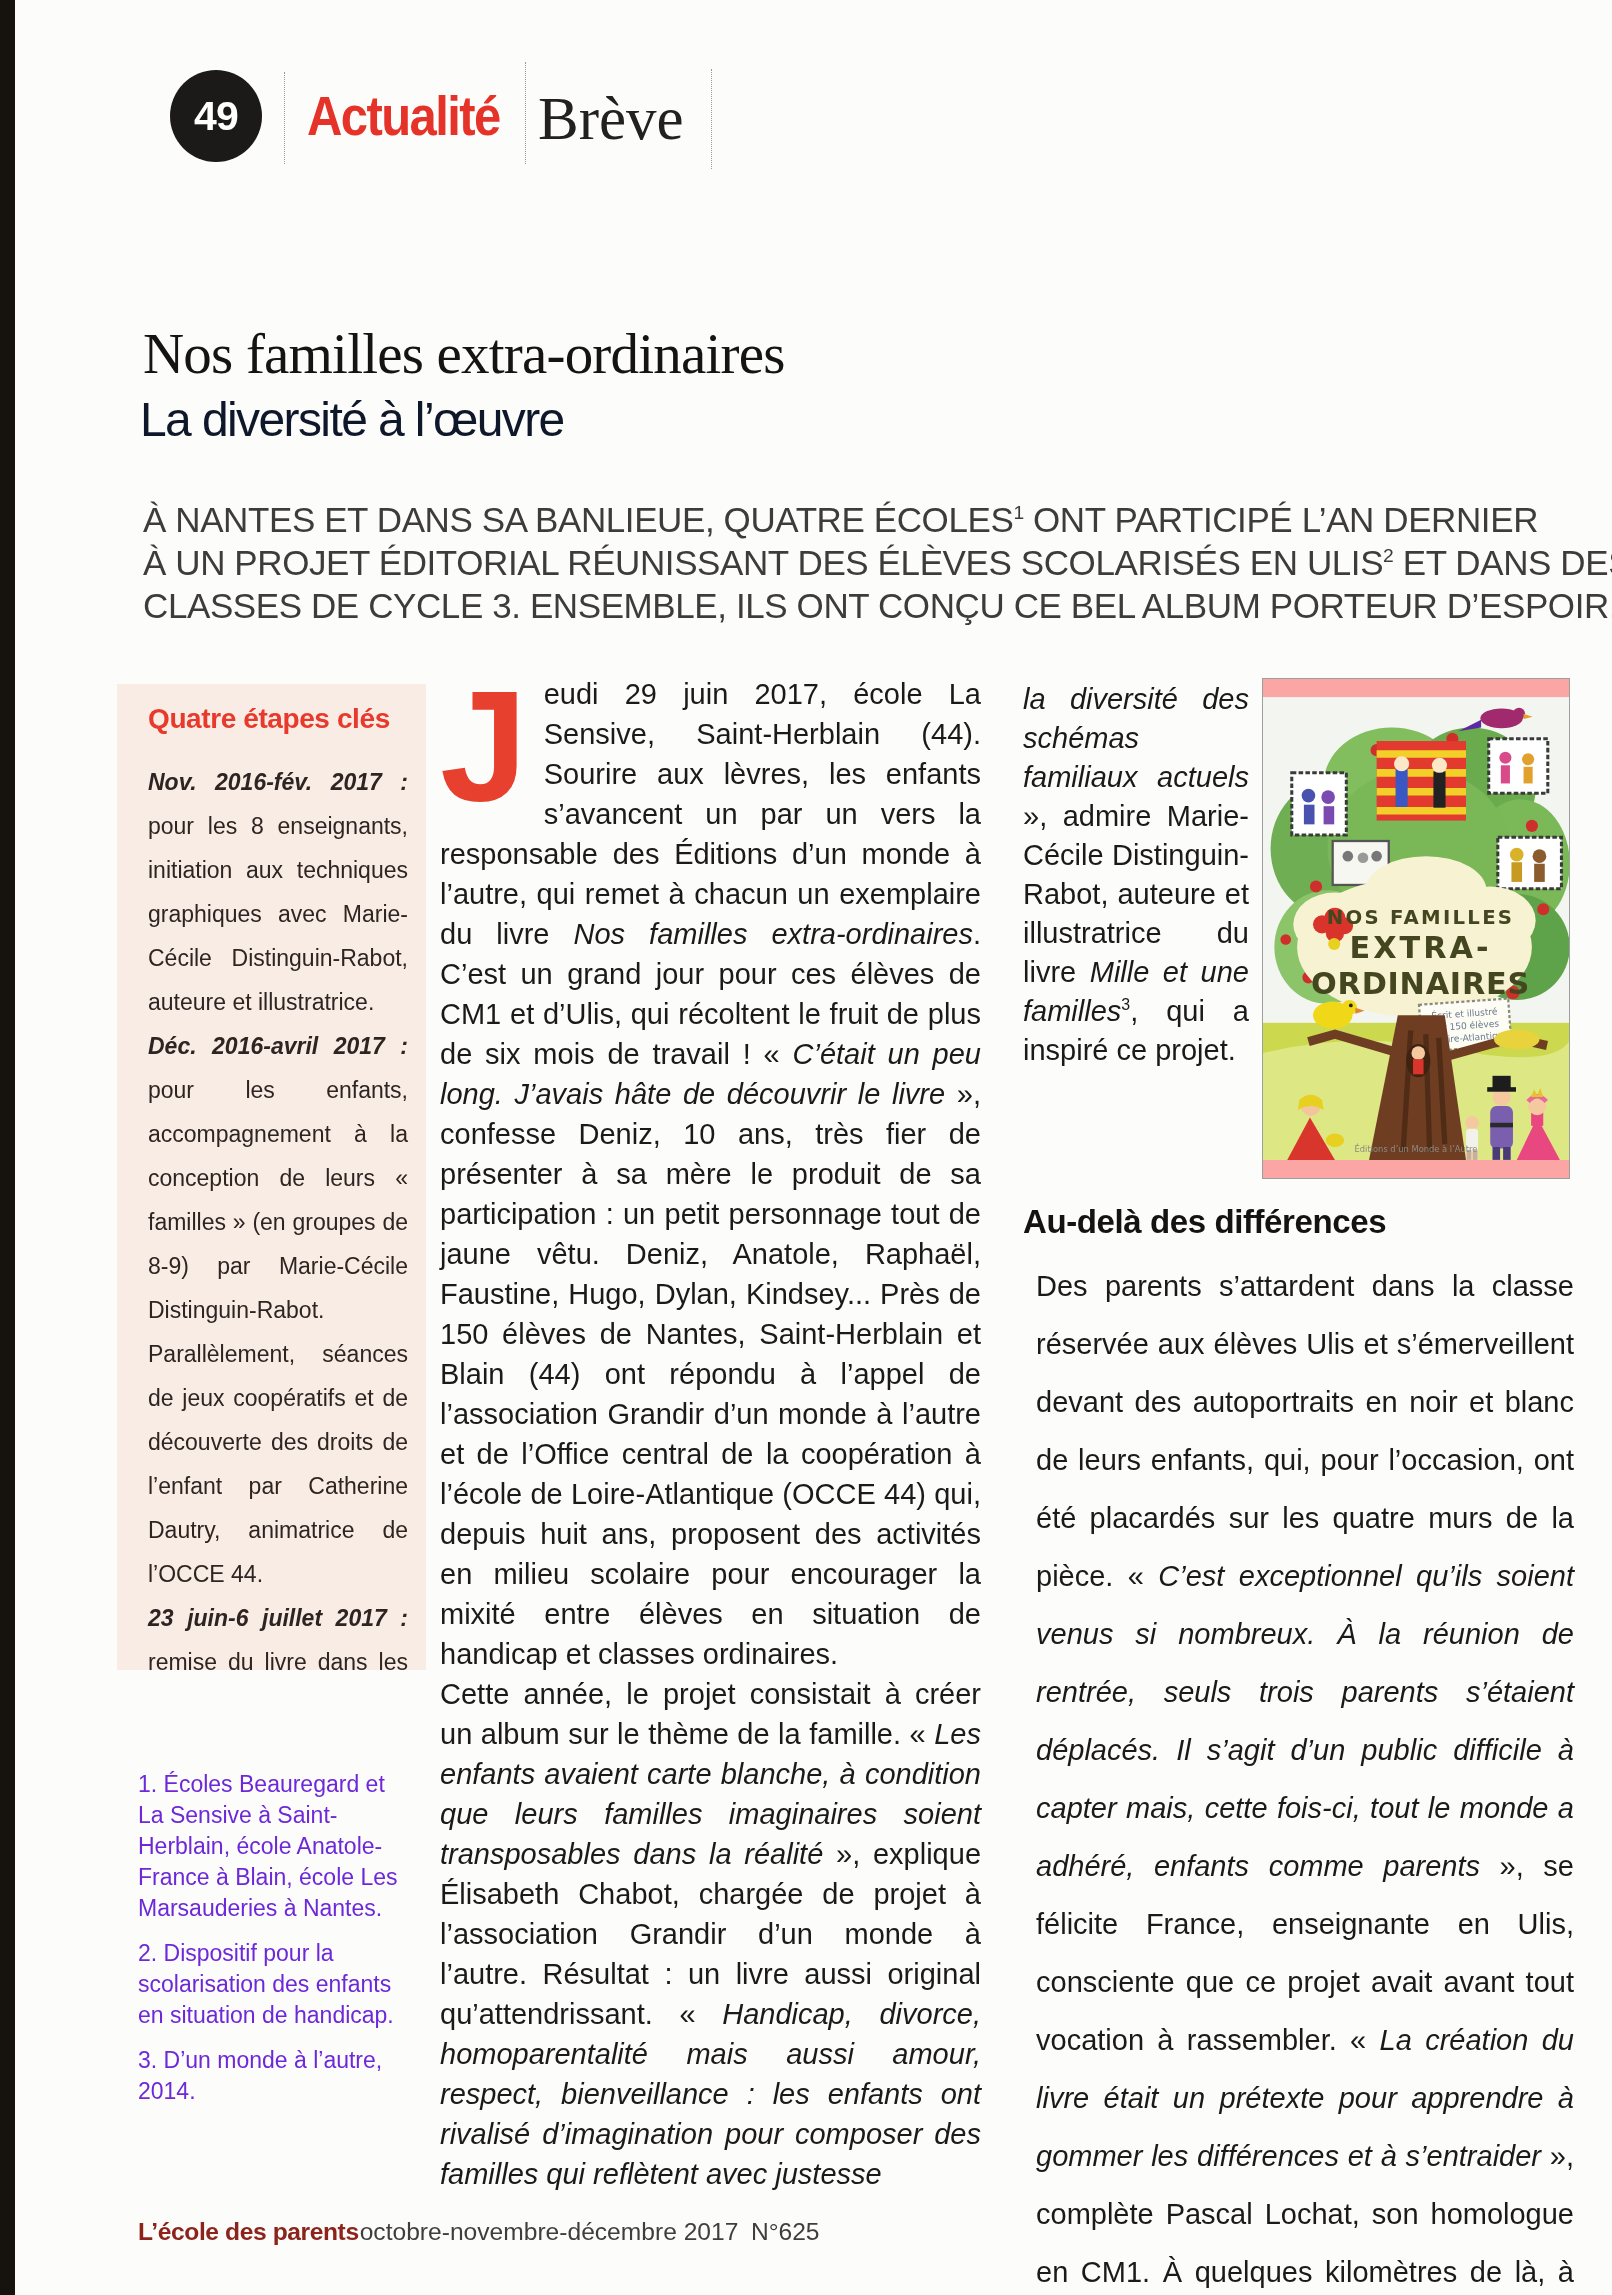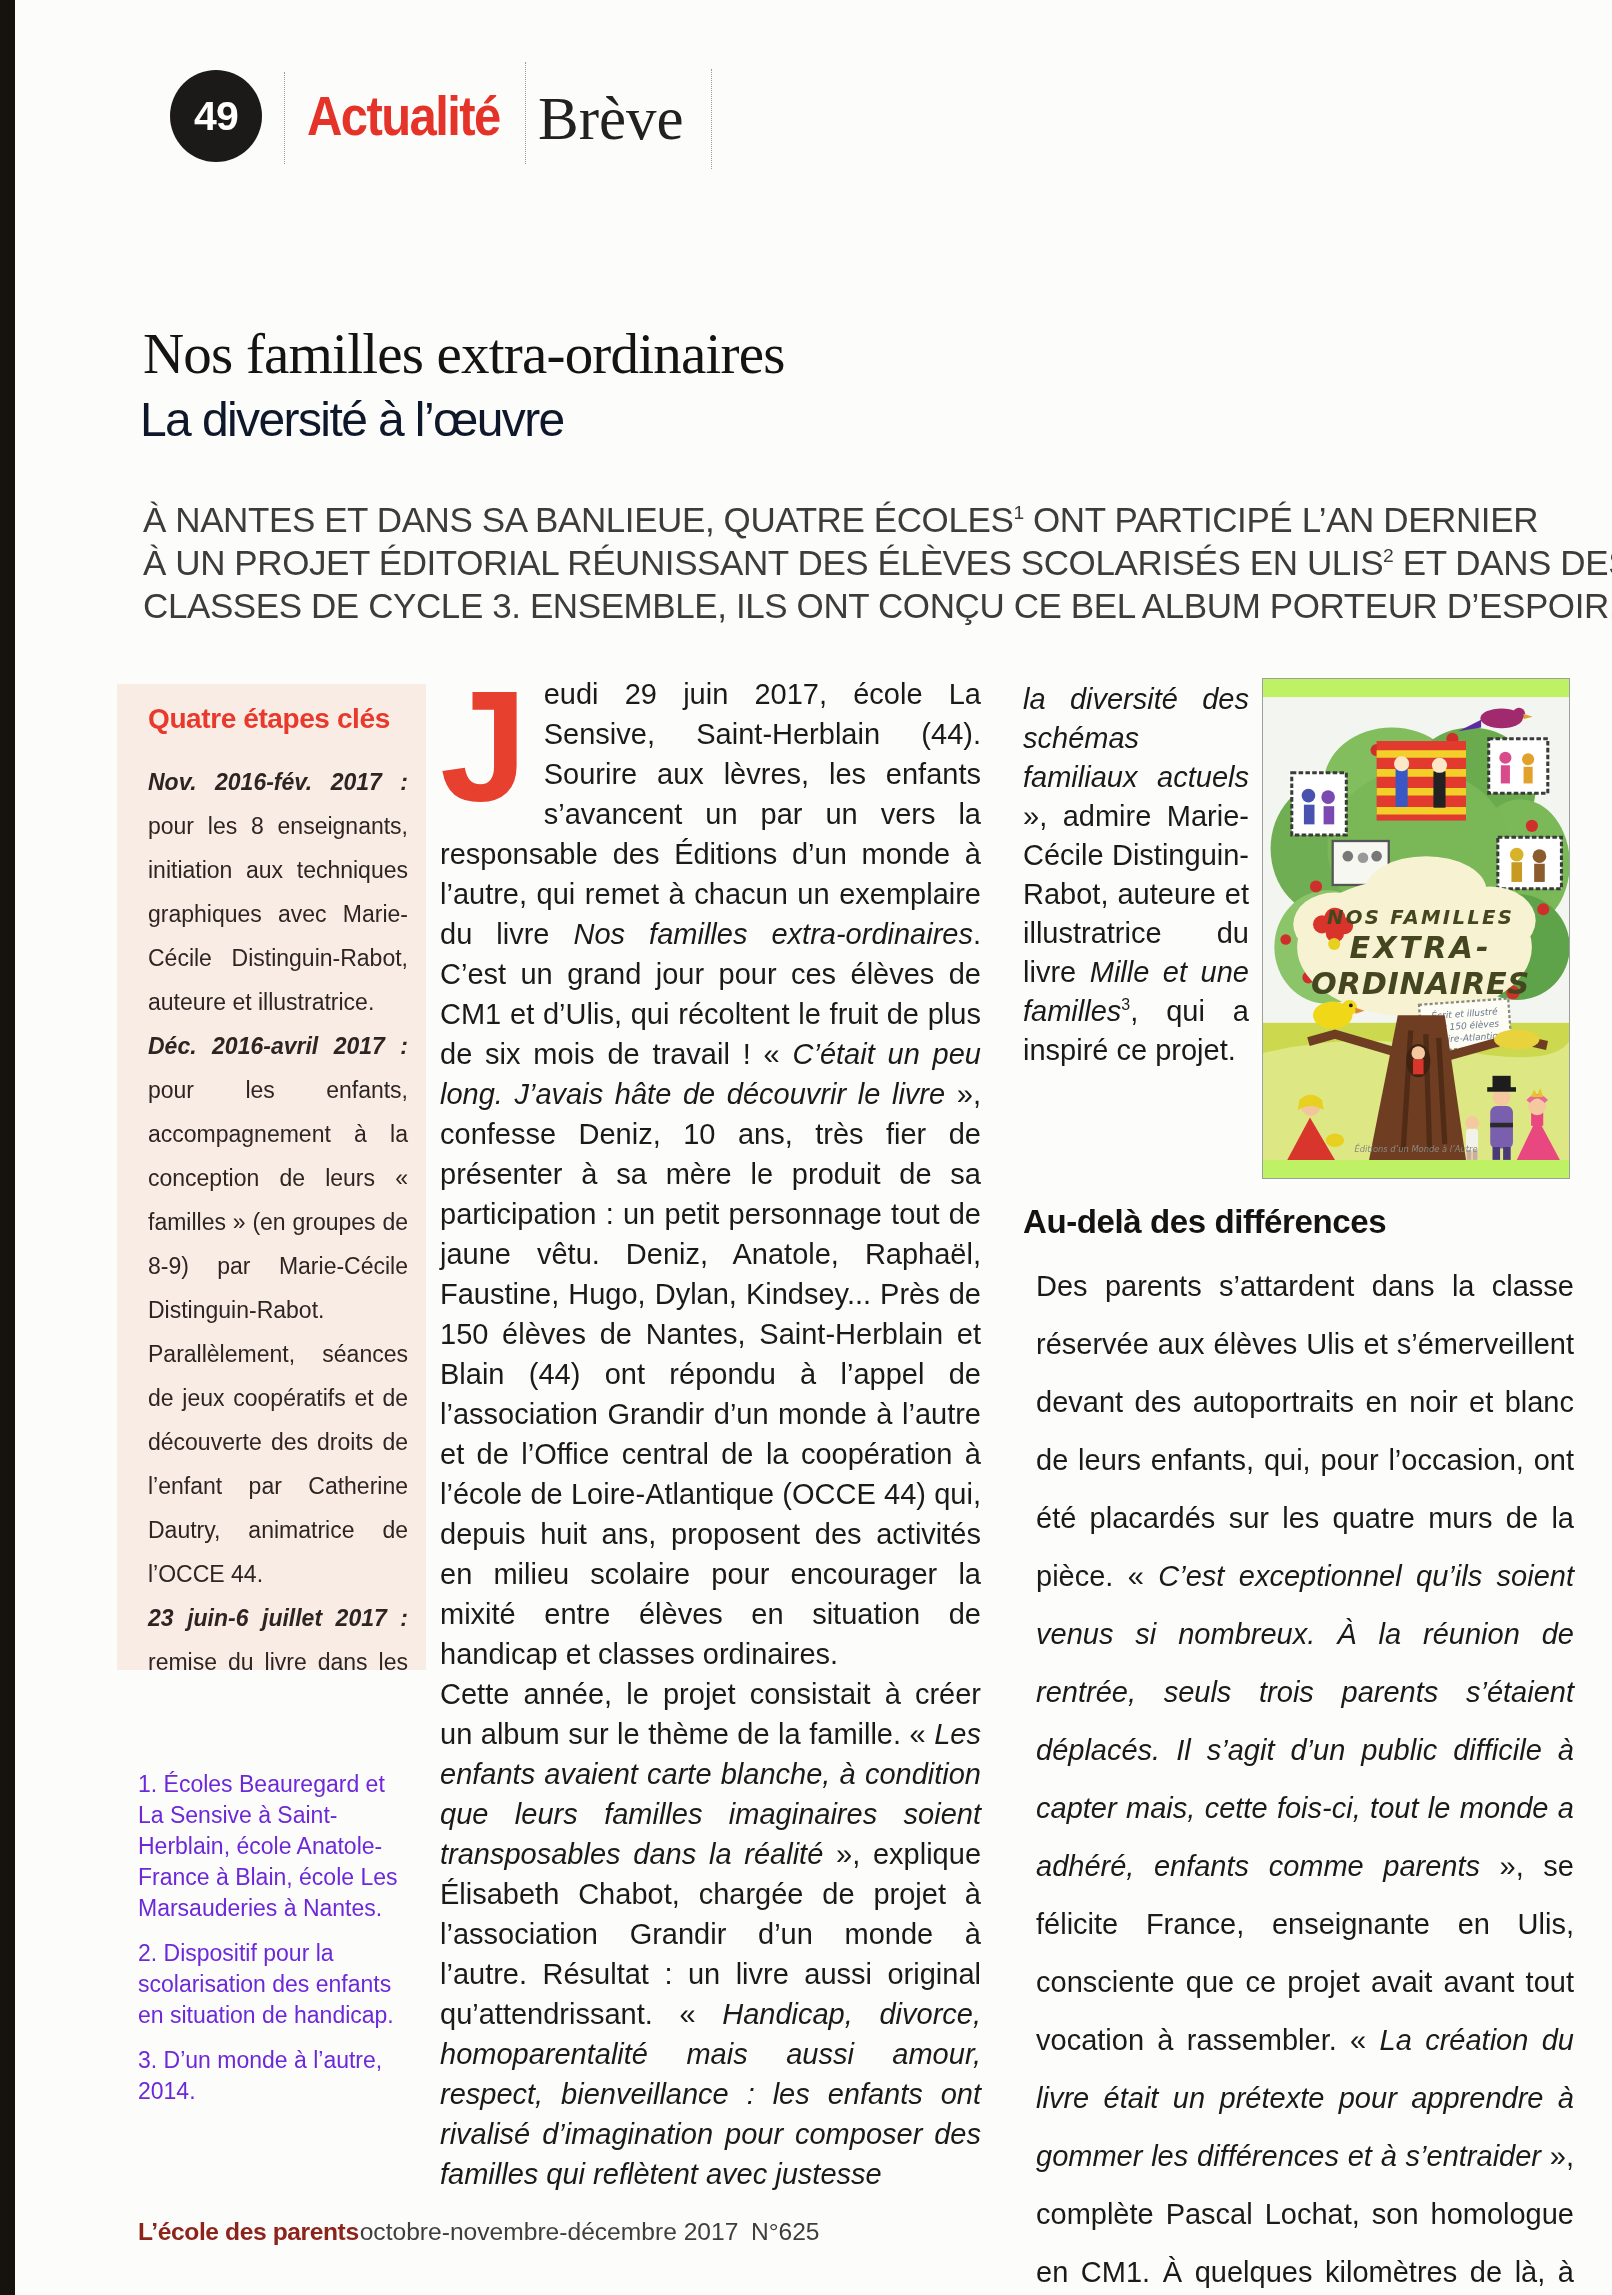--- a/index.html
+++ b/index.html
@@ -49,21 +49,21 @@
   .bodycol p{margin:0;}
   .i{font-style:italic;}
   .dropcap{float:left;font-size:157px;line-height:0.81;font-weight:700;color:#e8402f;
         margin:8.2px 16.4px 0 0;}
   .subhead{position:absolute;left:1023px;top:1203px;font-size:33px;font-weight:800;
         letter-spacing:-0.4px;color:#141312;}
   .sig{float:right;font-weight:700;}
 
   
   .book-frame{position:absolute;left:1262px;top:678px;width:308px;height:501px;
-        border:0.8px solid #9aa09e;background:#bef264;box-sizing:border-box;font-style:italic;}
+        border:0.8px solid #9aa09e;background:#fca5a5;box-sizing:border-box;}
   .book-frame svg{display:block;width:100%;height:100%;}
 
   
   .footer{position:absolute;left:138px;top:2218px;display:flex;align-items:baseline;gap:1px;
         font-size:24.6px;}
   .footer .brand{font-weight:800;color:#8c241c;letter-spacing:-0.4px;}
   .footer .period{color:#3f3e3d;}
   .footer .issue{color:#3f3e3d;margin-left:11.5px;}
 </style>
 </head>

